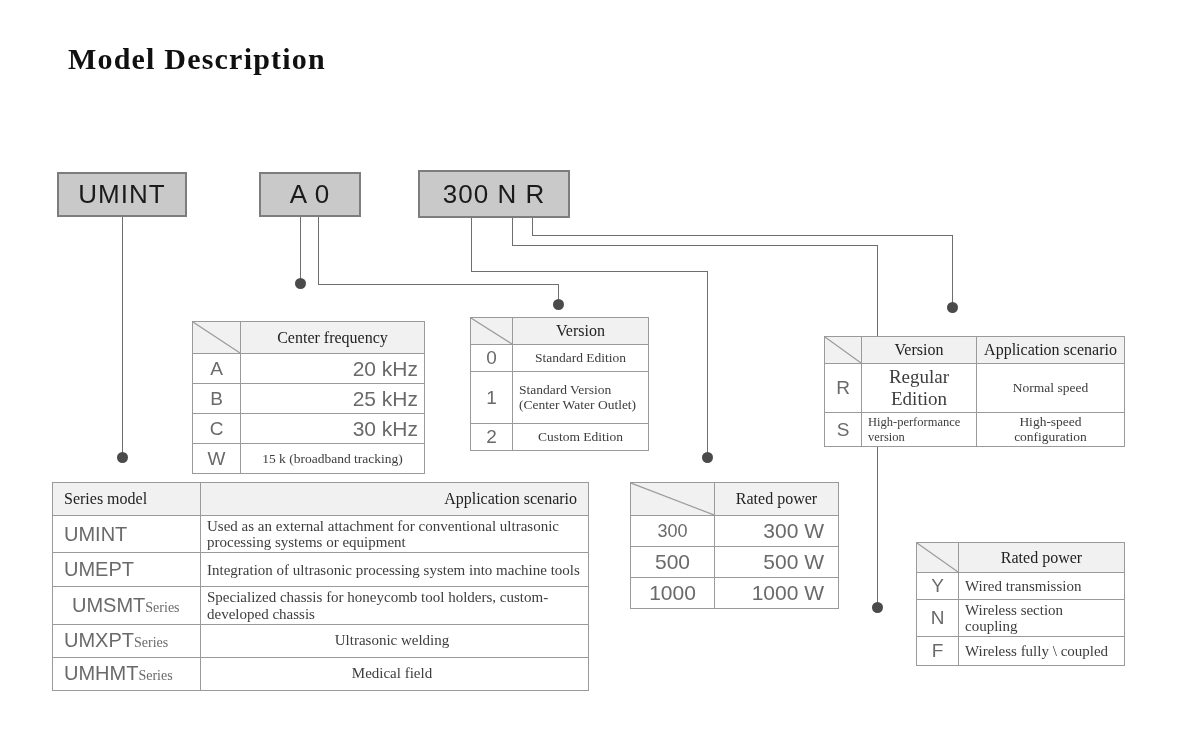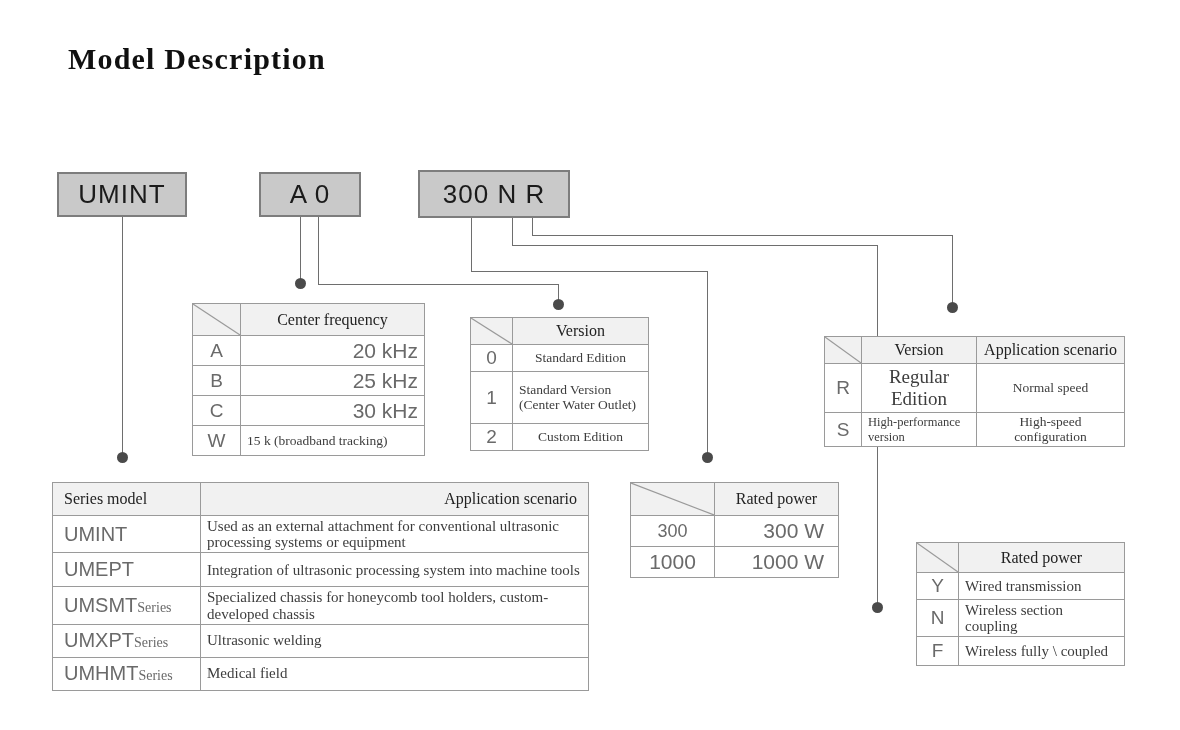--- a/index.html
+++ b/index.html
@@ -77,21 +77,21 @@
   }
   .tbl td.corner .slash{
     position:absolute;left:0;top:0;width:100%;height:100%;
   }
   .tbl td.key{
     text-align:center;
     font-family:"Liberation Sans", sans-serif;
     font-size:19px;
     color:#6a6a6a;
   }
-  .tbl td.val-r{ text-align:left; }
+  .tbl td.val-r{ text-align:center; }
   .tbl td.val-c{ text-align:center; }
   .tbl td.val-l{ text-align:left; }
   .tbl td.sans-r{
     text-align:right;
     font-family:"Liberation Sans", sans-serif;
     font-size:21px;
     color:#6a6a6a;
   }
   .tbl td.small{ font-size:12.5px; line-height:1.15; }
   .tbl td.tight{ line-height:1.08; }
@@ -137,21 +137,21 @@
   <div class="ln v" style="left:512px;top:218px;height:27px;"></div>
   <div class="ln h" style="left:512px;top:245px;width:366px;"></div>
   <div class="ln v" style="left:877px;top:245px;height:363px;"></div>
   <div class="dot" style="left:872px;top:602px;"></div>
 
   <div class="ln v" style="left:532px;top:218px;height:17px;"></div>
   <div class="ln h" style="left:532px;top:235px;width:421px;"></div>
   <div class="ln v" style="left:952px;top:235px;height:72px;"></div>
   <div class="dot" style="left:947px;top:302px;"></div>
 
-  <table class="tbl" style="left:192px;top:303px;width:232px;padding-left:45px;">
+  <table class="tbl" style="left:192px;top:321px;width:232px;padding-left:45px;">
     <colgroup>
         <col style="width:48px">
         <col style="width:184px">
       </colgroup>
     <tbody>
         <tr>
       <td class="corner" style="height:32px;">
         <svg class="slash" viewBox="0 0 48 32" preserveAspectRatio="none">
           <line x1="0" y1="0" x2="48" y2="32" stroke="#9a9a9a" stroke-width="1.2"></line>
         </svg>
@@ -251,21 +251,21 @@
       </td>
       <td class="val-l tight">Used as an external attachment for conventional ultrasonic processing systems or equipment</td>
     </tr>
     <tr>
       <td style="height:34px;padding-left:11px;">
         <span class="modelname">UMEPT</span><span class="suffix"></span>
       </td>
       <td class="val-l tight">Integration of ultrasonic processing system into machine tools</td>
     </tr>
     <tr>
-      <td style="height:34px;padding-left:11px;margin-top:46px;">
+      <td style="height:34px;padding-left:19px;margin-top:46px;">
         <span class="modelname">UMSMT</span><span class="suffix">Series</span>
       </td>
       <td class="val-l tight">Specialized chassis for honeycomb tool holders, custom-developed chassis</td>
     </tr>
     <tr>
       <td style="height:33px;padding-left:11px;">
         <span class="modelname">UMXPT</span><span class="suffix">Series</span>
       </td>
       <td class="val-r" style="padding-right:11px;">Ultrasonic welding</td>
     </tr>
@@ -290,20 +290,24 @@
           <line x1="0" y1="0" x2="84" y2="33" stroke="#9a9a9a" stroke-width="1.2"></line>
         </svg>
       </td>
       <td class="hd">Rated power</td>
     </tr>
     <tr>
       <td class="key" style="height:31px;font-size:18px;">300</td>
       <td class="sans-r" style="padding-right:14px;">300 W</td>
     </tr>
     <tr>
+      <td class="key" style="height:31px;font-size:21px;">500</td>
+      <td class="sans-r" style="padding-right:14px;">500 W</td>
+    </tr>
+    <tr>
       <td class="key" style="height:31px;font-size:21px;">1000</td>
       <td class="sans-r" style="padding-right:14px;">1000 W</td>
     </tr>
   </tbody>
     </table>
 
   <table class="tbl" style="left:916px;top:542px;width:208px;">
     <colgroup>
         <col style="width:42px">
         <col style="width:166px">

